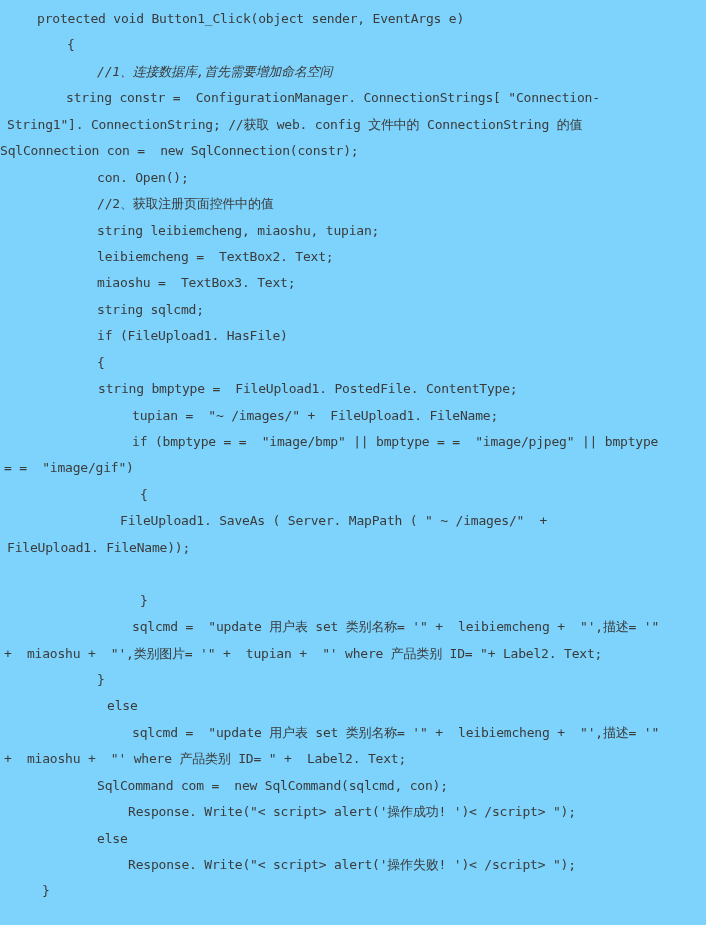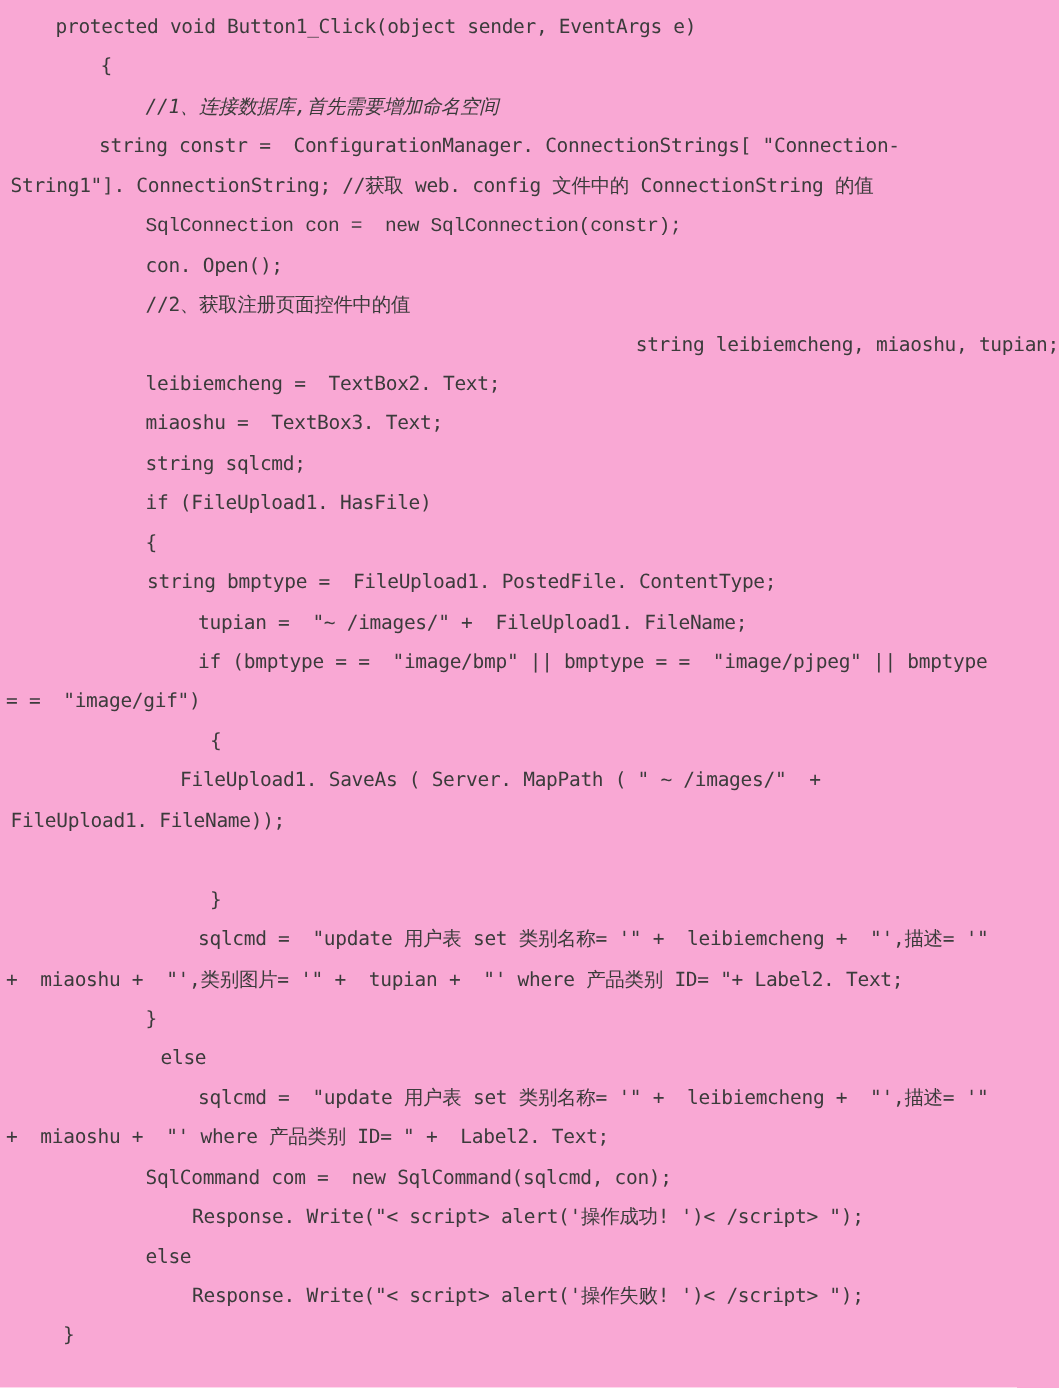--- a/index.html
+++ b/index.html
@@ -9,21 +9,21 @@
   }
   body {
     width: 706px;
     height: 925px;
     overflow: hidden;
   }
   .page {
     position: relative;
     width: 706px;
     height: 925px;
-    background: #f9a8d4;
+    background: #7dd3fc;
   }
   .code {
     position: absolute;
     top: 6px;
     left: 0;
     right: 0;
     font-family: "DejaVu Sans Mono", "Liberation Mono", monospace;
     font-size: 13px;
     letter-spacing: -0.2px;
     line-height: 26.45px;
@@ -39,24 +39,24 @@
 </head>
 <body>
 
 <div class="page">
   <div class="code" id="code-listing" style="color: rgb(59, 59, 59);">
       <div class="code-line" style="padding-left: 37px;">protected void Button1_Click(object sender, EventArgs e)</div>
       <div class="code-line" style="padding-left: 67px;">{</div>
       <div class="code-line" style="padding-left: 97px; font-style: italic;">//1、连接数据库,首先需要增加命名空间</div>
       <div class="code-line" style="padding-left: 66px;">string constr =  ConfigurationManager. ConnectionStrings[ "Connection-</div>
       <div class="code-line" style="padding-left: 7px;">String1"]. ConnectionString; //获取 web. config 文件中的 ConnectionString 的值</div>
-      <div class="code-line" style="padding-left: 97px; font-family: Liberation Mono, monospace;">SqlConnection con =  new SqlConnection(constr);</div>
+      <div class="code-line" style="">SqlConnection con =  new SqlConnection(constr);</div>
       <div class="code-line" style="padding-left: 97px;">con. Open();</div>
       <div class="code-line" style="padding-left: 97px;">//2、获取注册页面控件中的值</div>
-      <div class="code-line" style="padding-left: 97px; text-align: right;">string leibiemcheng, miaoshu, tupian;</div>
+      <div class="code-line" style="padding-left: 97px;">string leibiemcheng, miaoshu, tupian;</div>
       <div class="code-line" style="padding-left: 97px;">leibiemcheng =  TextBox2. Text;</div>
       <div class="code-line" style="padding-left: 97px;">miaoshu =  TextBox3. Text;</div>
       <div class="code-line" style="padding-left: 97px;">string sqlcmd;</div>
       <div class="code-line" style="padding-left: 97px;">if (FileUpload1. HasFile)</div>
       <div class="code-line" style="padding-left: 97px;">{</div>
       <div class="code-line" style="padding-left: 98px;">string bmptype =  FileUpload1. PostedFile. ContentType;</div>
       <div class="code-line" style="padding-left: 132px;">tupian =  "~ /images/" +  FileUpload1. FileName;</div>
       <div class="code-line" style="padding-left: 132px;">if (bmptype = =  "image/bmp" || bmptype = =  "image/pjpeg" || bmptype</div>
       <div class="code-line" style="padding-left: 4px;">= =  "image/gif")</div>
       <div class="code-line" style="padding-left: 140px;">{</div>

